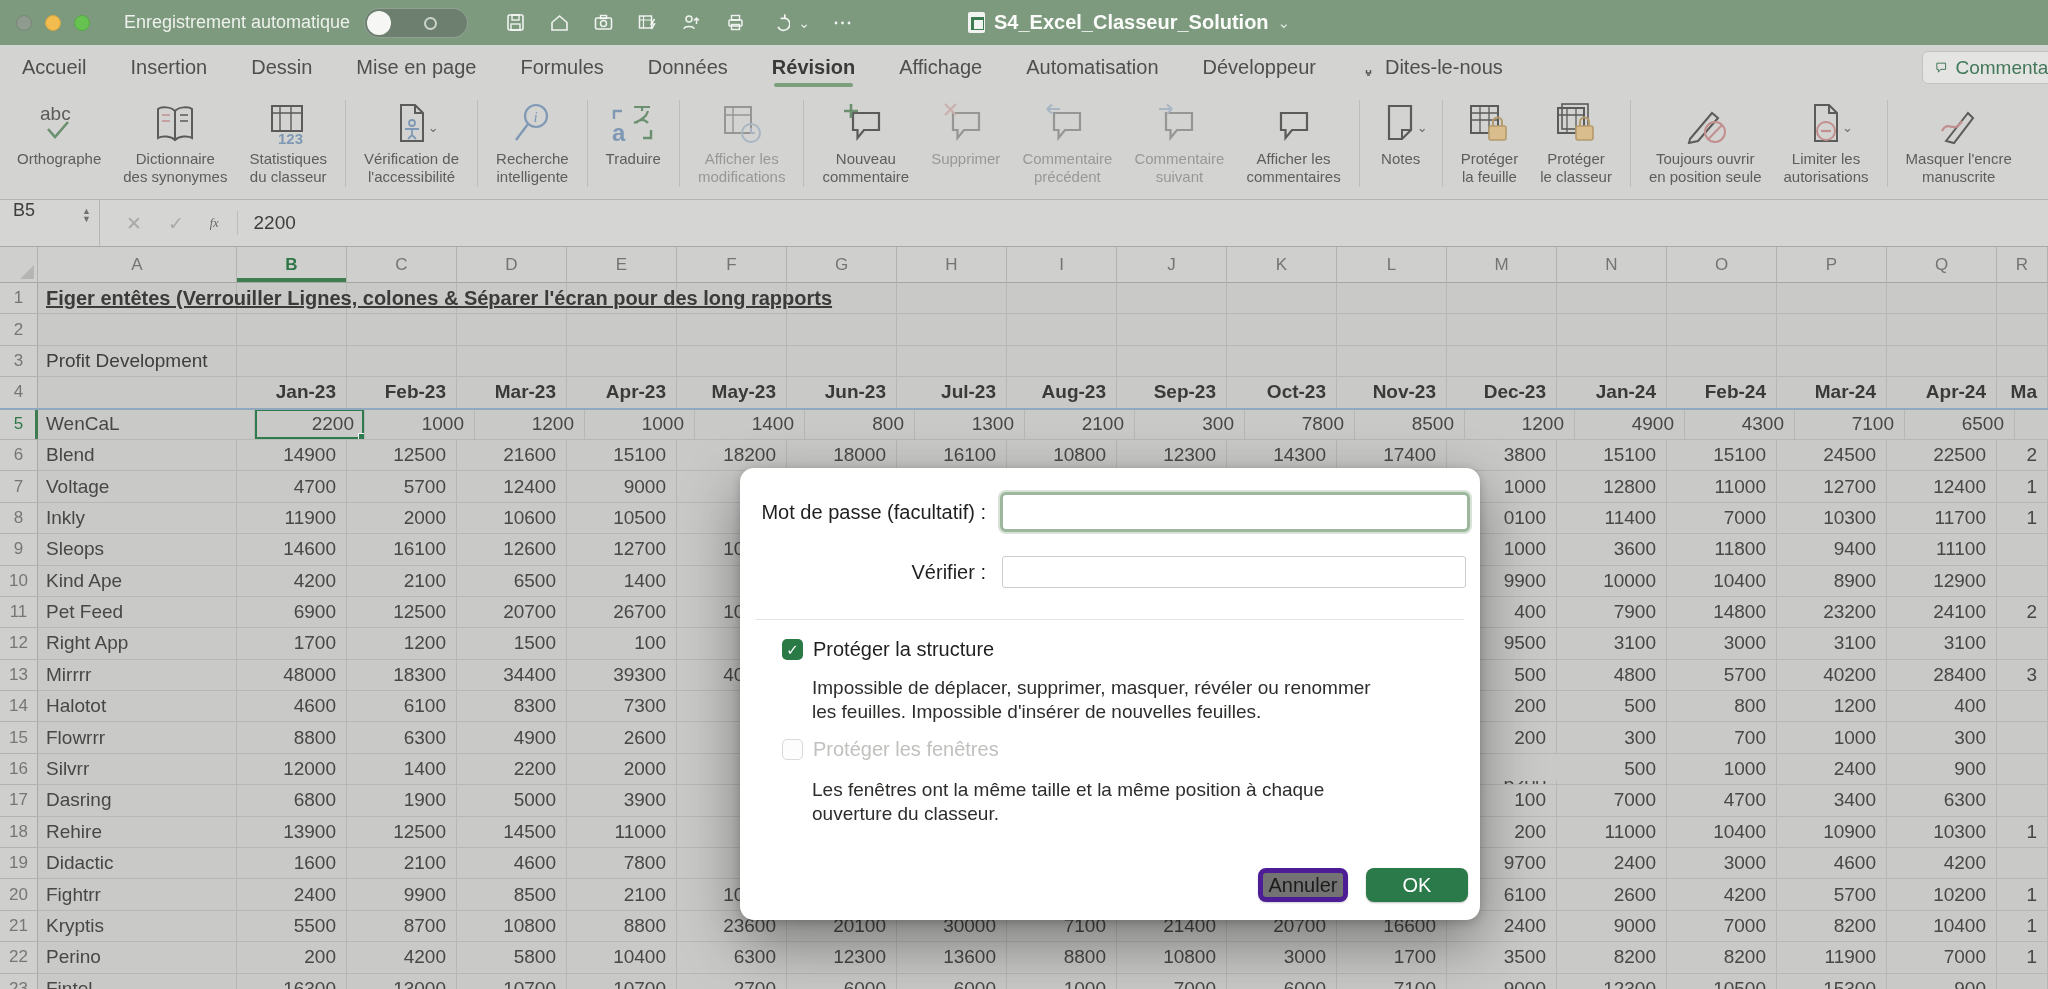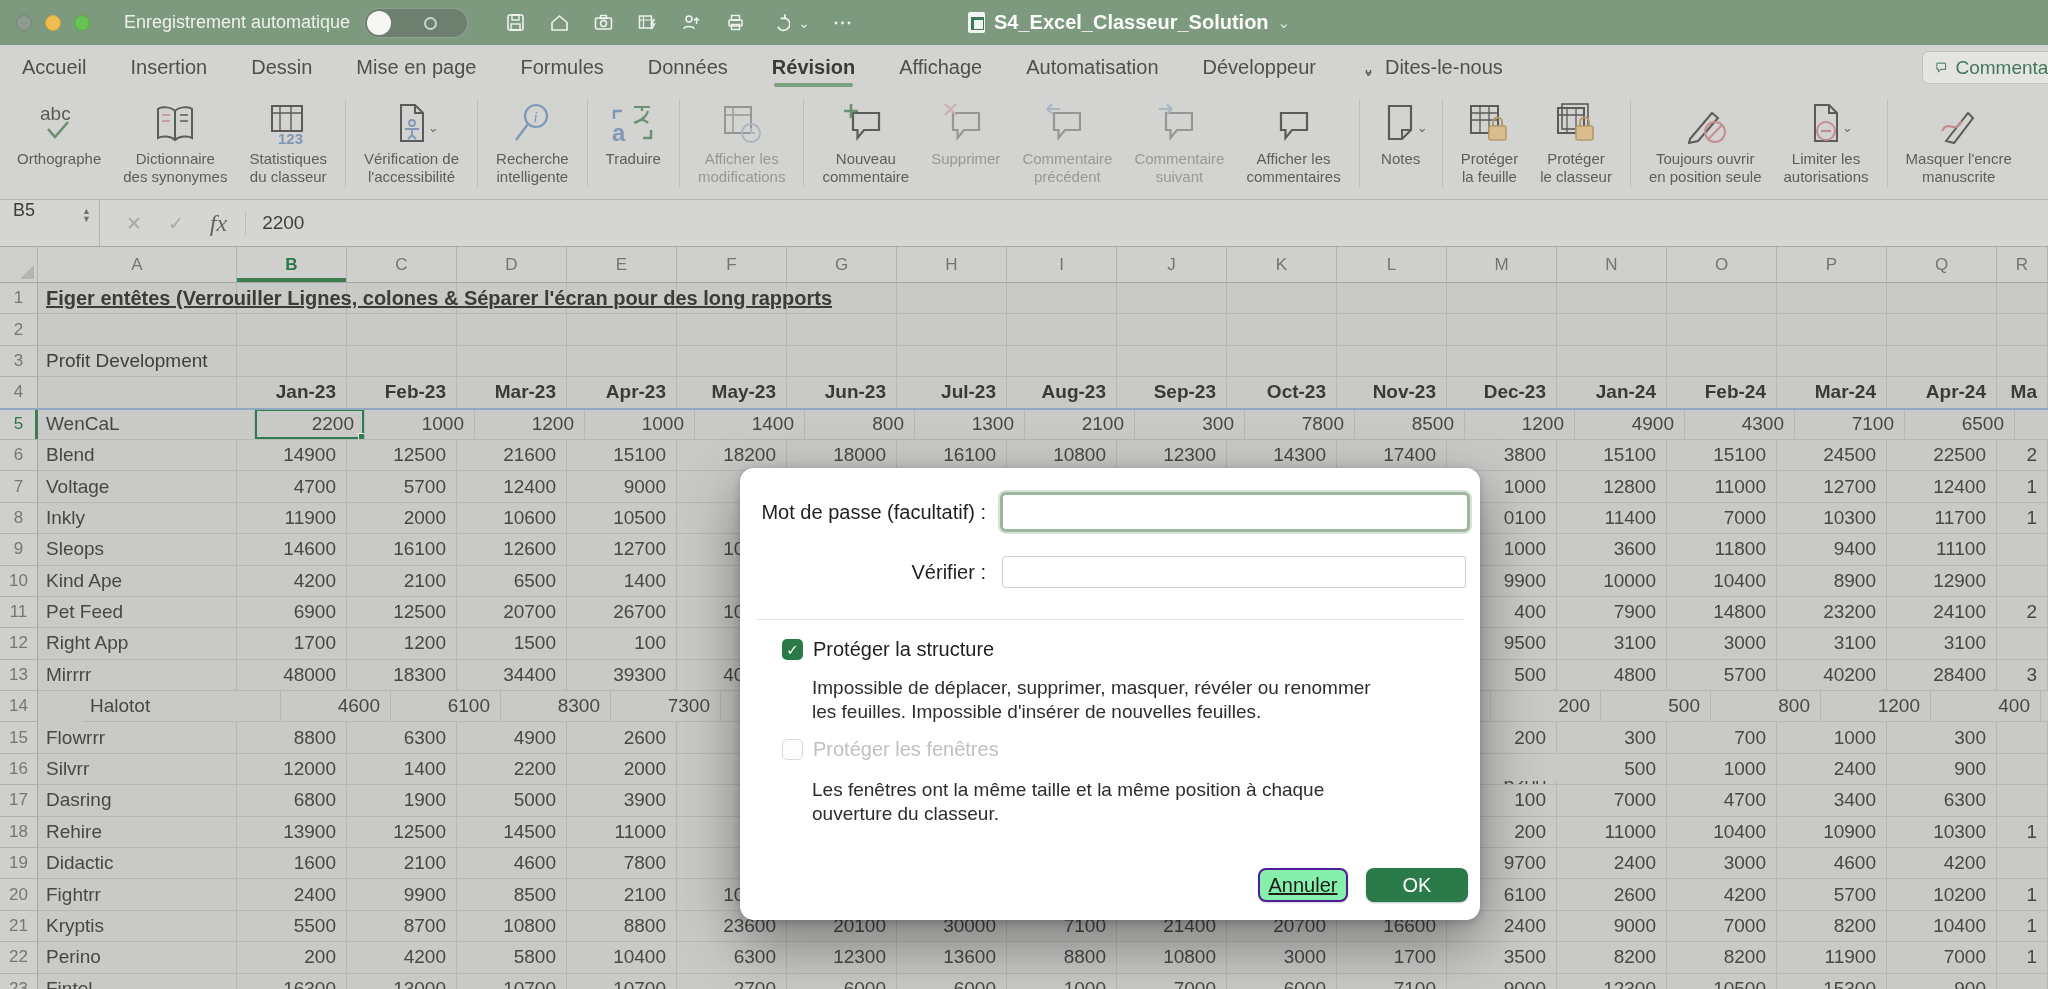--- a/index.html
+++ b/index.html
@@ -50,21 +50,21 @@
   .rbtn .lbl{font-size:15px;line-height:18px;color:#5d5d5b;text-align:center;}
   .rbtn.disabled{opacity:.5;}
   .rbtn .chv{position:absolute;top:22px;right:-4px;font-size:13px;color:#6a6a68;}
 
   
   .fbar{height:47px;background:#d5d5d3;border-bottom:1px solid #a8a8a6;display:flex;align-items:center;}
   .namebox{width:100px;height:100%;display:flex;align-items:flex-start;padding-left:13px;border-right:1px solid #b5b5b3;position:relative;}
   .namebox .nb{font-size:18px;color:#3d3d3b;}
   .stepper{position:absolute;right:8px;top:7px;display:flex;flex-direction:column;line-height:8px;font-size:9px;color:#70706e;}
   .fbtn{font-size:19px;color:#a9a9a7;margin-left:26px;}
-  .fx{font-family:"Liberation Serif","DejaVu Serif",serif;font-style:italic;font-size:24px;color:#636361;margin-left:26px;}
+  .fx{font-family:"Liberation Serif","DejaVu Serif",serif;font-style:italic;font-size:12px;color:#636361;margin-left:26px;}
   .fdiv{width:1px;height:24px;background:#bdbdbb;margin-left:18px;}
   .fval{font-size:19px;color:#3e3e3c;margin-left:16px;}
 
   
   .sheet{position:relative;height:742px;overflow:hidden;background:#c9c9c7;}
   .hrow{display:flex;height:36px;}
   .hcell{background:#cfcfcd;border-right:1px solid #b2b2b0;border-bottom:1px solid #a6a6a4;
          display:flex;align-items:center;justify-content:center;font-size:17px;color:#747472;flex:0 0 auto;}
   .hcell.corner{position:relative;}
   .hcell.corner::after{content:"";position:absolute;right:3px;bottom:3px;border-left:14px solid transparent;border-bottom:14px solid #b5b5b3;}
@@ -94,21 +94,21 @@
             box-shadow:0 0 0 2px rgba(140,175,140,.35);}
   .vf-input{position:absolute;left:262px;top:88px;width:464px;height:32px;background:#fff;border:1px solid #cdcdcb;border-radius:3px;}
   .dl-sep{position:absolute;left:16px;right:16px;top:151px;height:1px;background:#e4e4e2;}
   .cb{width:21px;height:21px;border-radius:5px;flex:0 0 21px;display:flex;align-items:center;justify-content:center;}
   .cb.on{background:#2a7a46;color:#fff;font-size:15px;}
   .cb.off{background:#fdfdfd;border:1px solid #d9d9d7;}
   .cb-lab{margin-left:10px;}
   .cb-lab.dis{color:#c0c0be;}
   .dl-desc{position:absolute;left:72px;width:580px;font-size:19px;line-height:24px;color:#2d2d2b;}
   .dl-btn{position:absolute;height:34px;border-radius:8px;display:flex;align-items:center;justify-content:center;font-size:20px;}
-  .btn-cancel{left:518px;top:400px;width:90px;background:#86efac;border:2px solid #4c1d95;box-shadow:0 1px 2px rgba(0,0,0,.18);color:#1c1c1a;text-decoration:underline;}
+  .btn-cancel{left:518px;top:400px;width:90px;background:#737373;border:5px solid #4c1d95;box-shadow:0 1px 2px rgba(0,0,0,.18);color:#1c1c1a;}
   .btn-ok{left:626px;top:400px;width:102px;background:#2b7a4a;color:#fff;box-shadow:0 1px 2px rgba(0,0,0,.25);}
 </style>
 </head>
 <body>
 
 <div id="app">
 
   <div class="titlebar">
     <div class="lights">
       <div class="light close"></div>
@@ -770,21 +770,21 @@
         <div class="cell" style="width: 110px;"></div>
         <div class="cell" style="width: 110px;">500</div>
         <div class="cell" style="width: 110px;">4800</div>
         <div class="cell" style="width: 110px;">5700</div>
         <div class="cell" style="width: 110px;">40200</div>
         <div class="cell" style="width: 110px;">28400</div>
         <div class="cell" style="width: 51px;">3</div>
       </div>
       <div class="srow">
         <div class="gut">14</div>
-        <div class="cell name" style="width: 199px; margin-left: 44px;">Halotot</div>
+        <div class="cell name" style="width: 199px;">Halotot</div>
         <div class="cell" style="width: 110px;">4600</div>
         <div class="cell" style="width: 110px;">6100</div>
         <div class="cell" style="width: 110px;">8300</div>
         <div class="cell" style="width: 110px;">7300</div>
         <div class="cell" style="width: 110px;"></div>
         <div class="cell" style="width: 110px;"></div>
         <div class="cell" style="width: 110px;"></div>
         <div class="cell" style="width: 110px;"></div>
         <div class="cell" style="width: 110px;"></div>
         <div class="cell" style="width: 110px;"></div>

